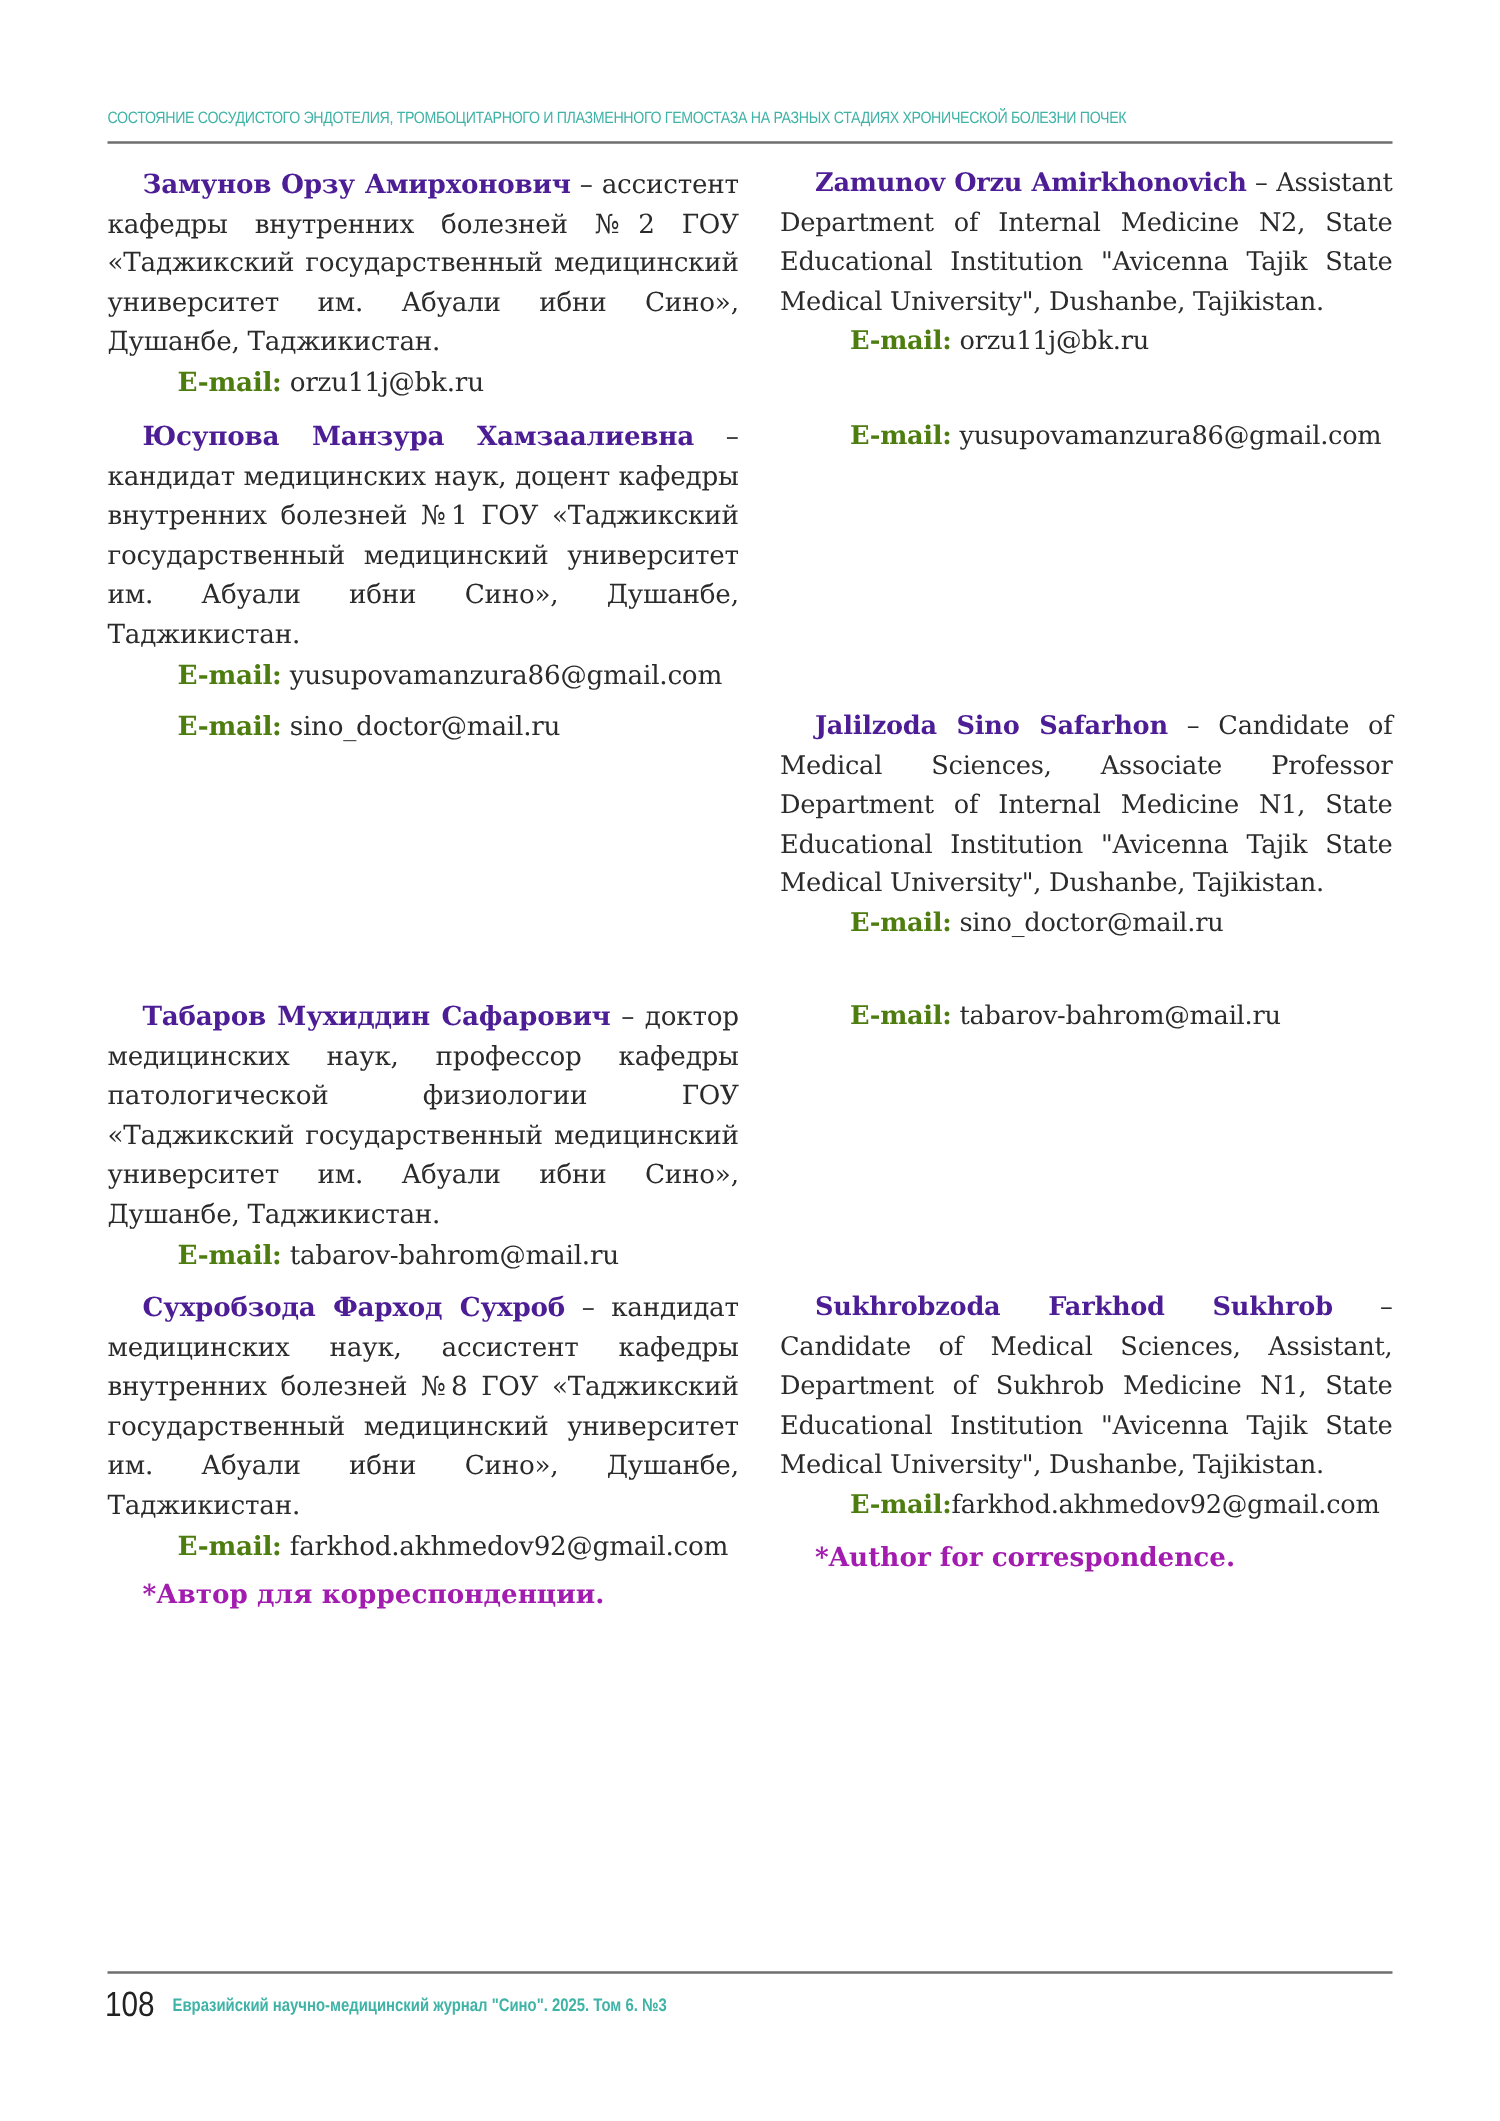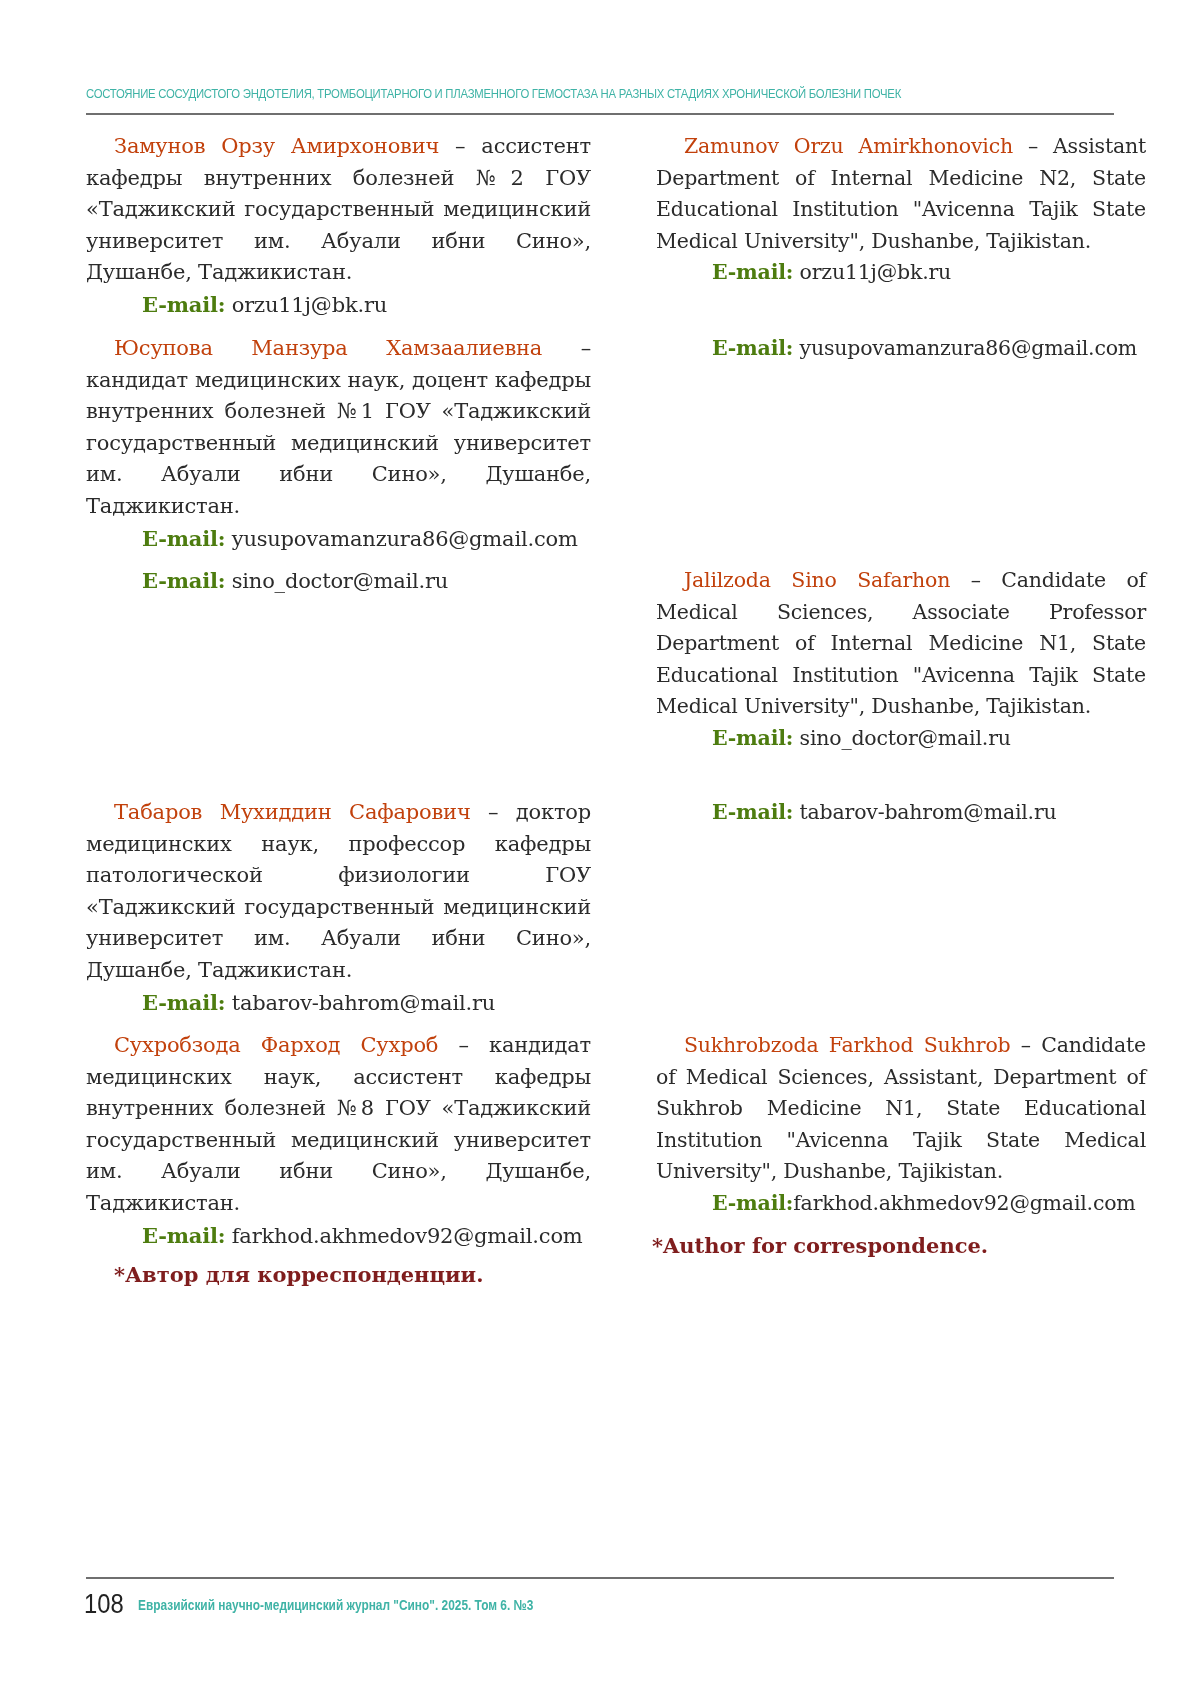--- a/index.html
+++ b/index.html
@@ -15,28 +15,28 @@
     .rule.bottom { top: 1577px; }
     .col { position: absolute; top: 0; }
     .col.left { left: 86px; width: 505px; }
     .col.right { left: 624px; width: 490px; }
     .entry {
       position: absolute; left: 0; width: 100%;
       font-family: "DejaVu Serif", serif; font-size: 21px; line-height: 31.6px;
       color: #2b2b2b; text-align: justify; hyphens: manual;
       letter-spacing: -0.2px;
     }
-    .col.right .entry { font-size: 20.5px; margin-left: 32px; }
+    .col.right .entry { font-size: 20.5px; }
     .entry p { margin: 0; text-indent: 28px; }
-    .name { font-weight: normal; color: #c2410c; }
+    .name { font-weight: bold; color: #4c1d95; }
     .email-line { margin: 0; padding-left: 28px; text-align: left; }
     .email-label { font-weight: bold; color: #4d7c0f; }
     .note {
       position: absolute; left: 28px;
-      font-family: "DejaVu Serif", serif; font-size: 21px; font-weight: bold; color: #7f1d1d;
+      font-family: "DejaVu Serif", serif; font-size: 21px; font-weight: bold; color: #a21caf;
       white-space: nowrap;
     }
     .footer-page {
       position: absolute; left: 84px; top: 1588px;
       font-family: "Liberation Sans", sans-serif; font-size: 28px; color: #222;
       transform: scaleX(0.85); transform-origin: left center;
     }
     .footer-journal {
       position: absolute; left: 138px; top: 1597px;
       font-family: "Liberation Sans", sans-serif; font-size: 14.5px; font-weight: bold;

